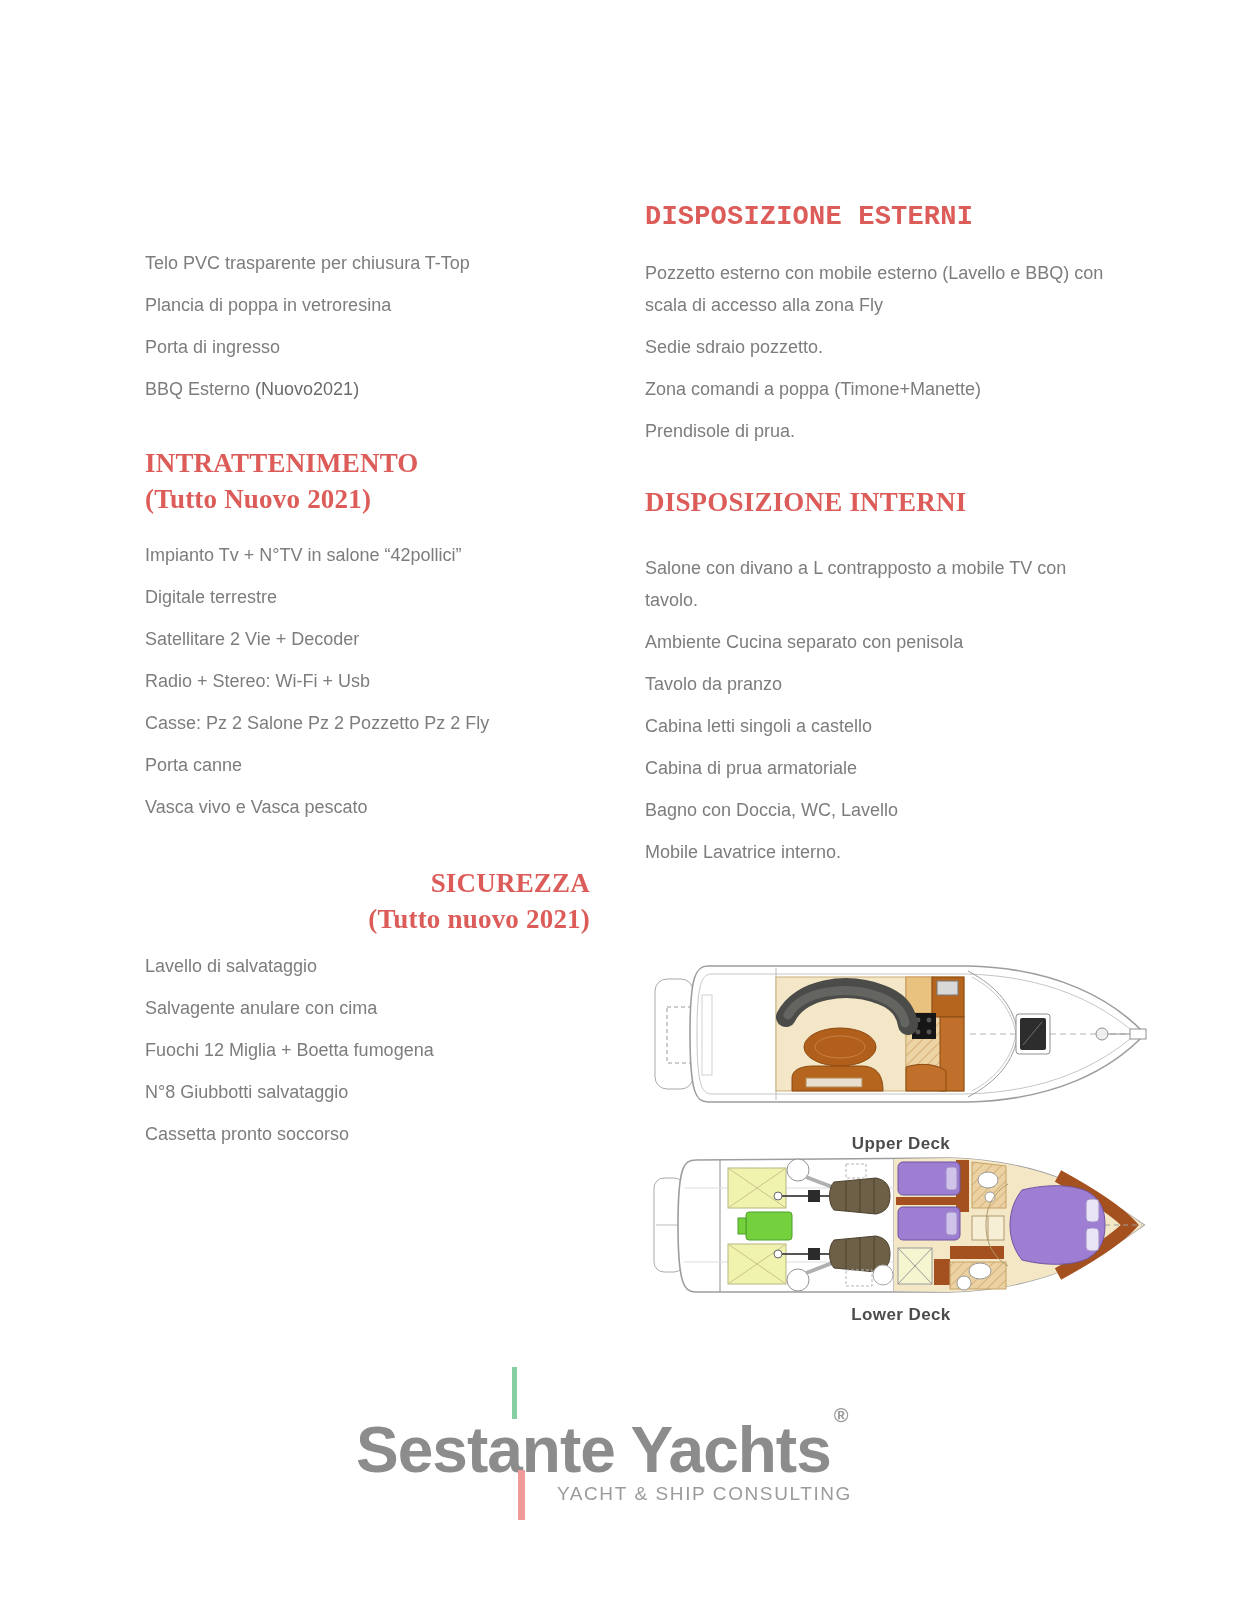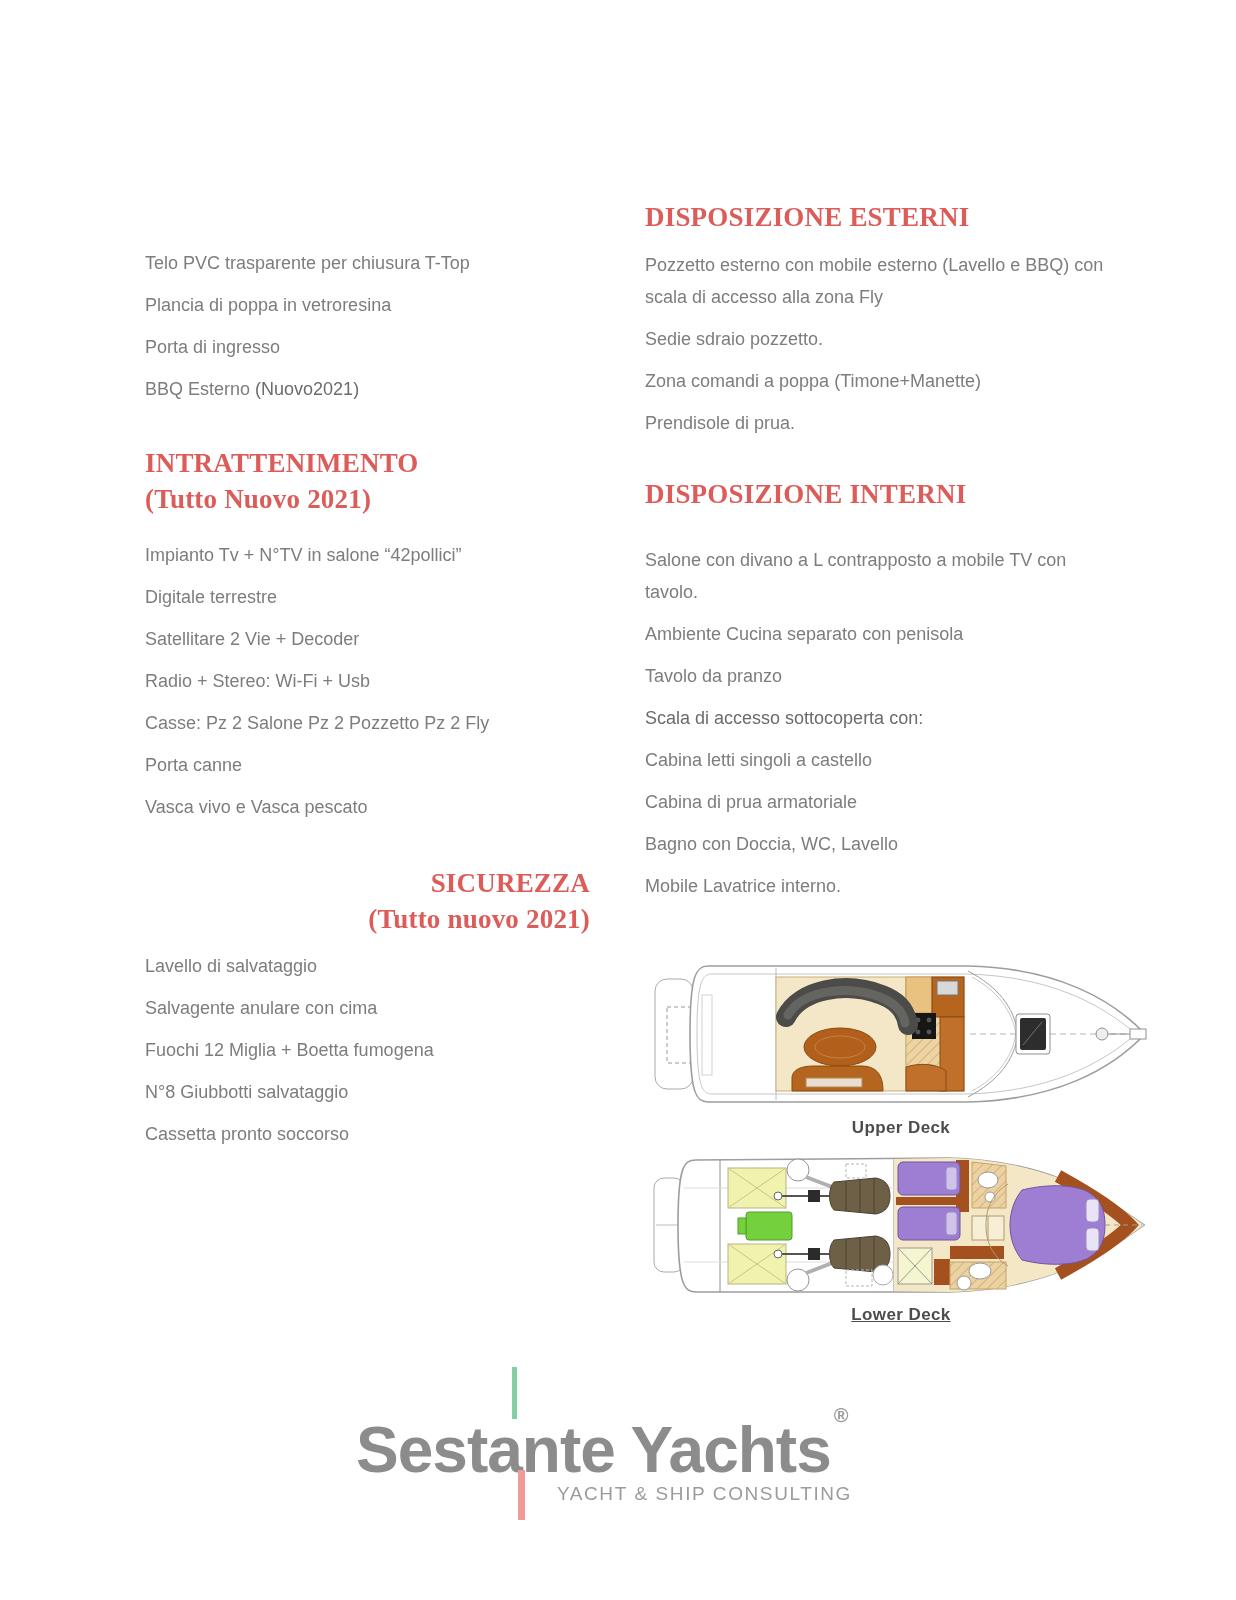--- a/index.html
+++ b/index.html
@@ -7,30 +7,30 @@
         font-family:"Liberation Sans","DejaVu Sans",sans-serif;}
   
   .col-left{position:absolute;left:145px;top:247px;width:445px;}
   .col-right{position:absolute;left:645px;top:199px;width:472px;}
   .item{font-size:18px;line-height:32px;color:#7d7d7d;margin:0 0 10px 0;}
   .item .b,.item-bold{font-weight:normal;color:#6b6b6b;}
   .heading{font-family:"Liberation Serif","DejaVu Serif",serif;font-weight:bold;
            color:#dc5c59;font-size:27px;line-height:36px;margin:0;letter-spacing:0.2px;}
   .h-ent{margin-top:40px;margin-bottom:22px;}
   .h-sic{margin-top:42px;margin-bottom:13px;text-align:right;}
-  .h-est{margin-bottom:14px;}
+  .h-est{margin-bottom:22px;font-family:Liberation Mono, monospace;}
   .h-int{margin-top:37px;margin-bottom:32px;}
   
   .fig{position:absolute;left:650px;width:502px;margin:0;text-align:center;}
   .fig-upper{top:955px;}
   .fig-lower{top:1150px;}
   .deck-label{display:block;font-size:17px;font-weight:bold;color:#4c4c4c;
               letter-spacing:0.4px;line-height:22px;}
-  .fig-upper .deck-label{margin-top:0px;}
-  .fig-lower .deck-label{margin-top:2px;text-decoration:underline;}
+  .fig-upper .deck-label{margin-top:16px;}
+  .fig-lower .deck-label{margin-top:2px;}
   
   .brand{position:absolute;left:356px;top:1408px;font-size:64px;font-weight:700;
          color:#8c8c8c;letter-spacing:-1px;white-space:nowrap;line-height:70px;}
   .brand sup{font-size:20px;position:relative;top:-28px;margin-left:3px;color:#9a9a9a;}
   .bar{position:absolute;}
   .bar-green{left:512px;top:1367px;width:5px;height:52px;background:#84cfa3;}
   .bar-red{left:518px;top:1470px;width:7px;height:50px;background:#f09a9a;}
   .tagline{position:absolute;left:480px;top:1483px;width:372px;text-align:right;
            font-size:19px;letter-spacing:1.6px;color:#9b9b9b;white-space:nowrap;}
 </style>
@@ -75,21 +75,20 @@
       <p class="item">Sedie sdraio pozzetto.</p>
       <p class="item">Zona comandi a poppa (Timone+Manette)</p>
       <p class="item">Prendisole di prua.</p>
     </div>
 
     <h2 class="heading h-int">DISPOSIZIONE INTERNI</h2>
     <div>
       <p class="item">Salone con divano a L contrapposto a mobile TV con tavolo.</p>
       <p class="item">Ambiente Cucina separato con penisola</p>
       <p class="item">Tavolo da pranzo</p>
-      <p class="item item-bold">Scala di accesso sottocoperta con:</p>
       <p class="item">Cabina letti singoli a castello</p>
       <p class="item">Cabina di prua armatoriale</p>
       <p class="item">Bagno con Doccia, WC, Lavello</p>
       <p class="item">Mobile Lavatrice interno.</p>
     </div>
   </section>
 
   <figure class="fig fig-upper">
     <svg width="502" height="158" viewBox="0 0 502 158">
       <defs>

